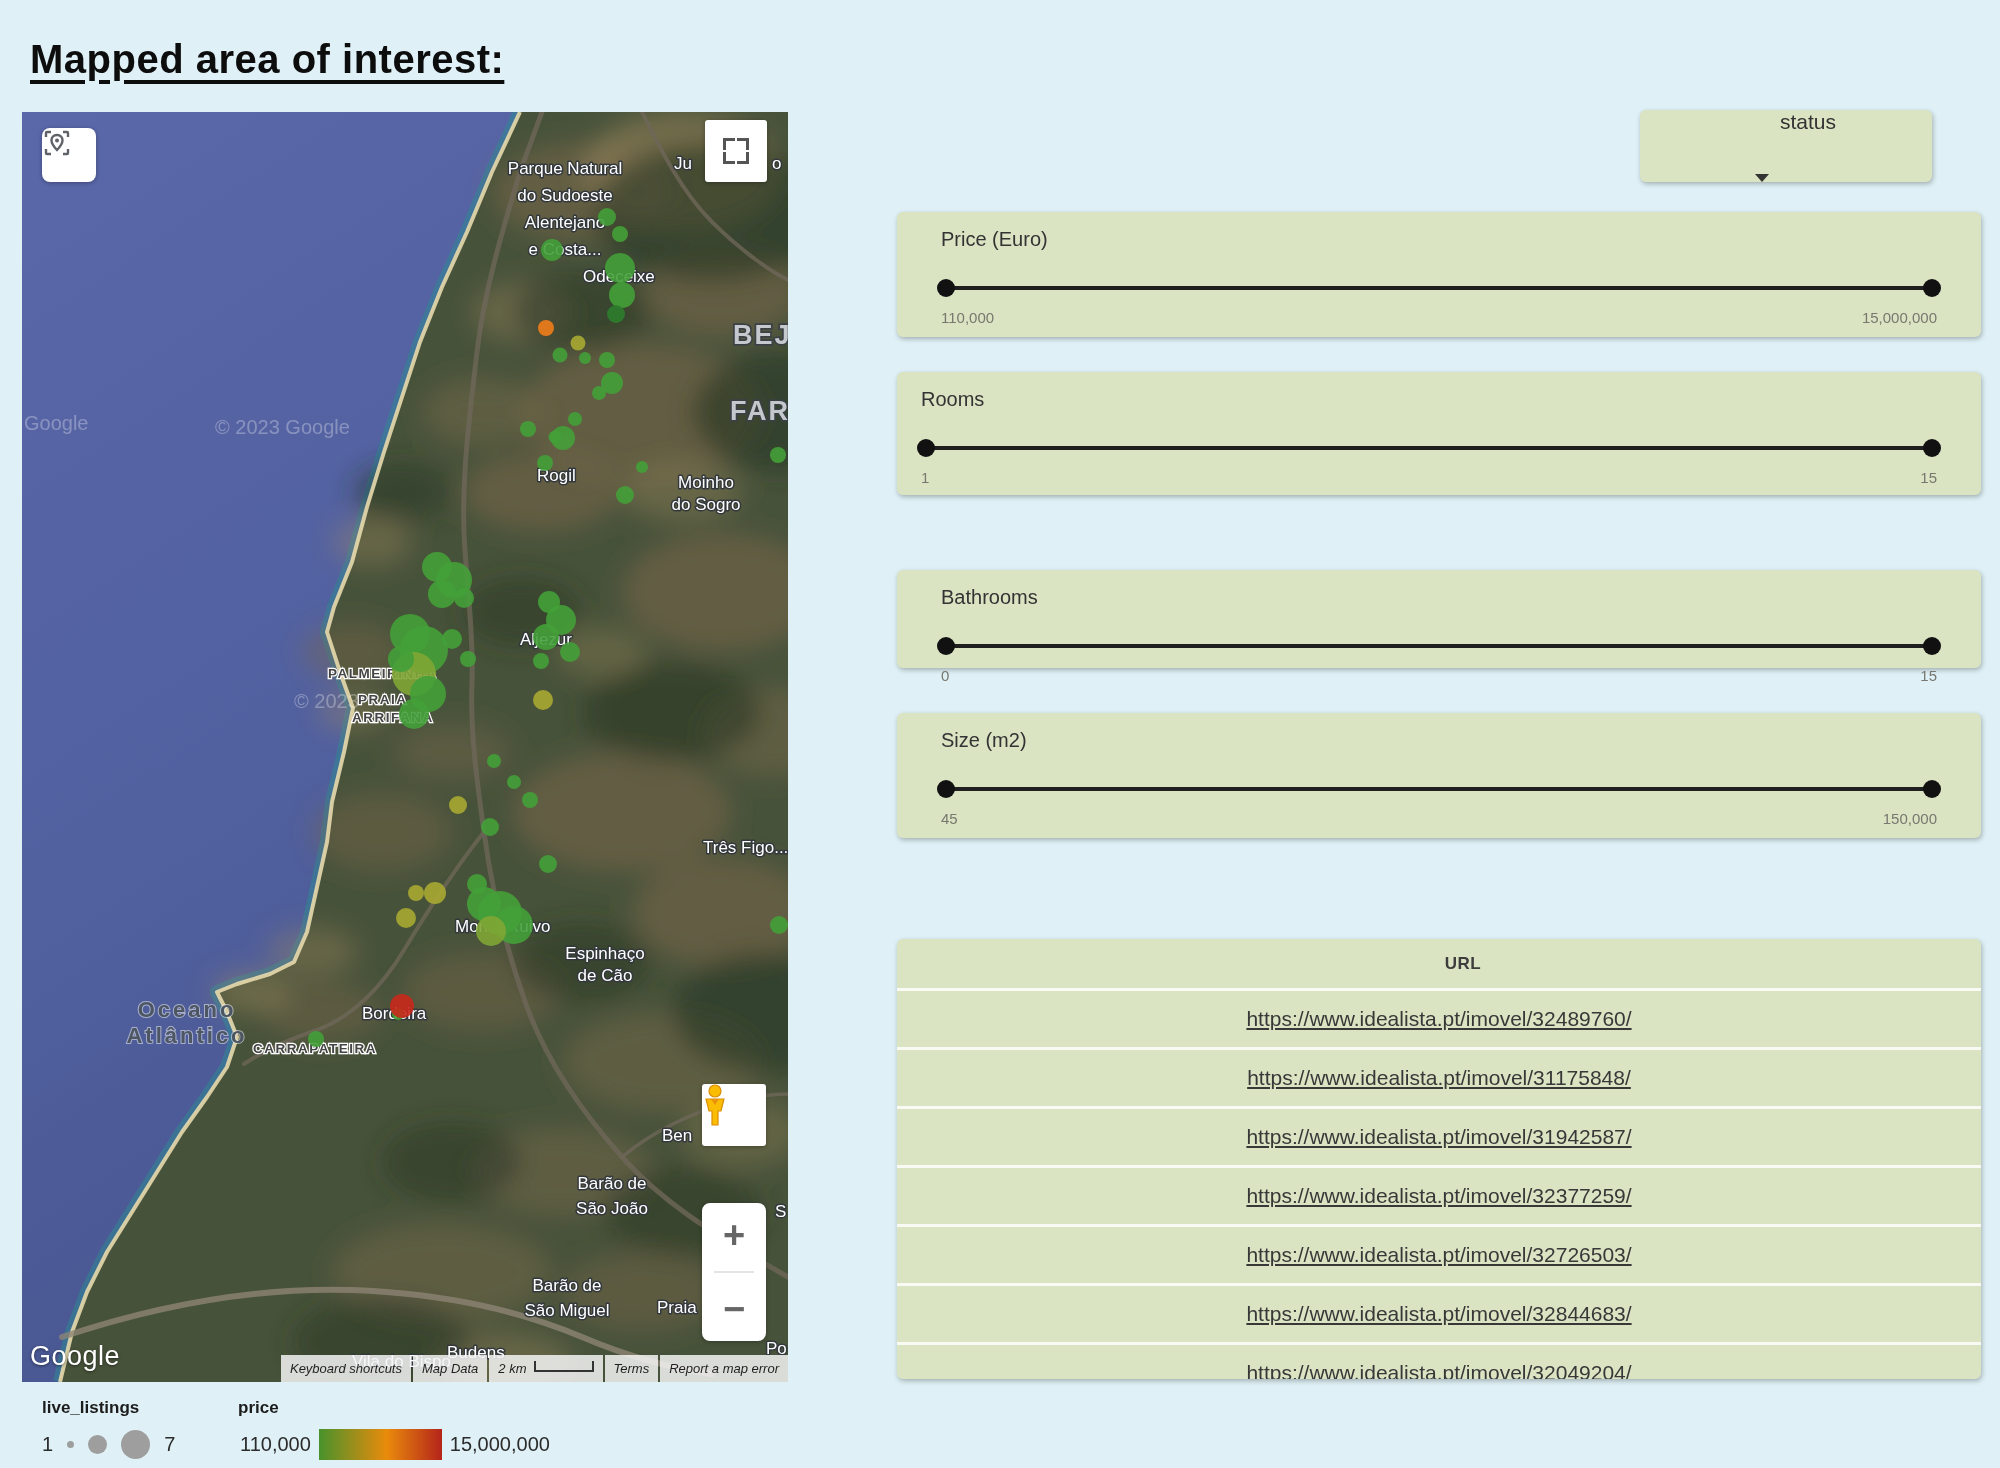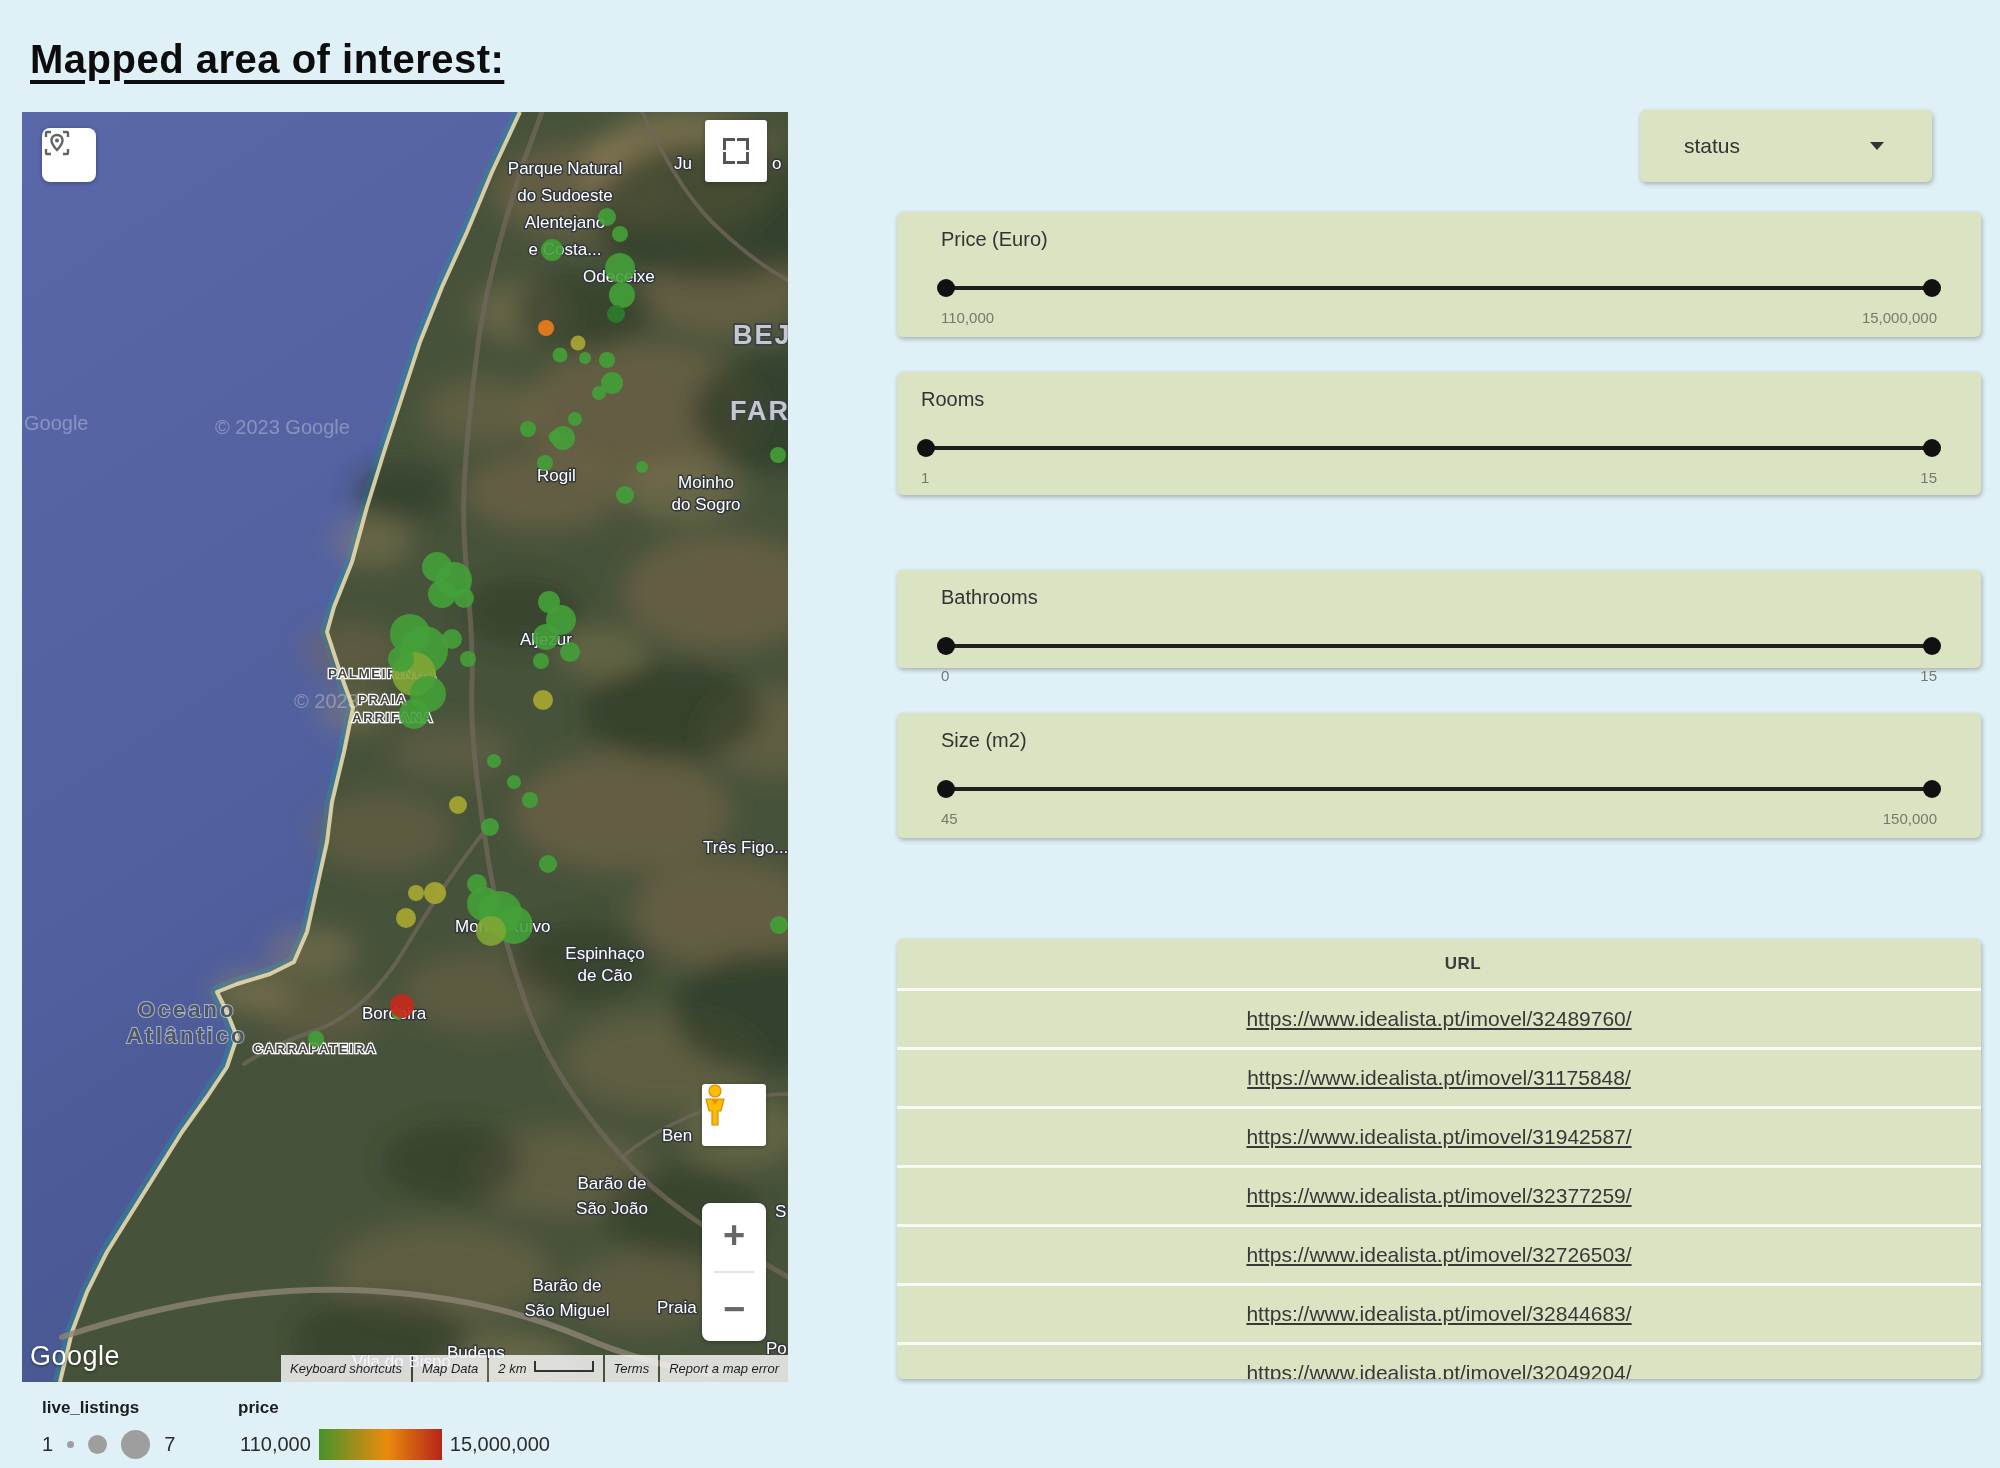--- a/index.html
+++ b/index.html
@@ -49,21 +49,21 @@
   }
   .scale-ruler{width:56px;height:9px;border:2px solid #333;border-top:none;margin-top:-4px;}
   
   .card{
     position:absolute;left:849px;width:1084px;background:#dae3c2;border-radius:6px;
     box-shadow:1px 2px 5px rgba(0,0,0,.28);box-sizing:border-box;margin-left:48px;
   }
   .status-box{
     position:absolute;left:1640px;top:110px;width:292px;height:72px;background:#dae3c2;
     border-radius:6px;box-shadow:1px 2px 5px rgba(0,0,0,.28);
-    display:flex;align-items:center;cursor:pointer;
+    display:flex;align-items:center;cursor:pointer;flex-direction:column;
   }
   .status-box .status-label{margin-left:44px;font-size:21px;color:#333;flex:1;}
   .status-arrow{width:0;height:0;border-left:7px solid transparent;border-right:7px solid transparent;
     border-top:8px solid #333;margin-right:48px;}
   .slider-card{padding:14px 44px 0 44px;}
   .slider-label{font-size:20px;color:#333;margin-top:2px;}
   .slider-track-row{position:relative;height:18px;margin-top:28px;}
   .slider-track{position:absolute;left:0;right:0;top:7px;height:4px;background:#1f1f1f;border-radius:2px;}
   .slider-handle{position:absolute;top:0;width:18px;height:18px;border-radius:50%;background:#111;cursor:pointer;}
   .slider-handle.left{left:-4px;}

